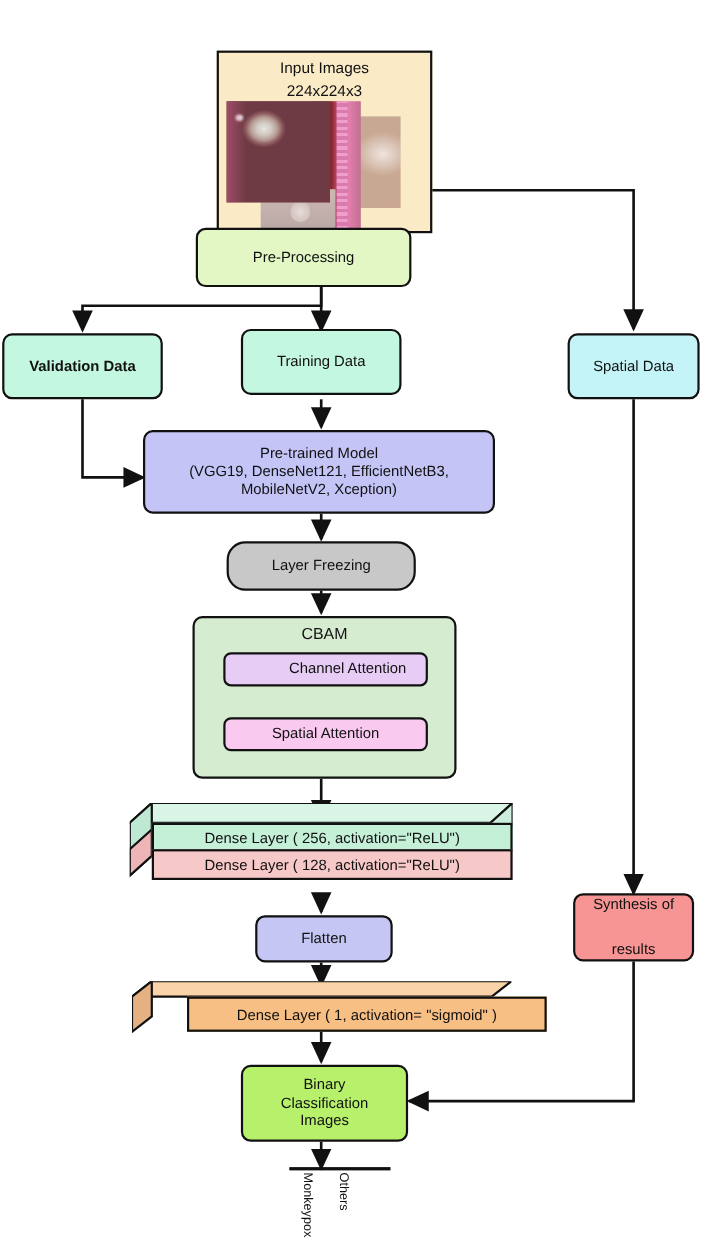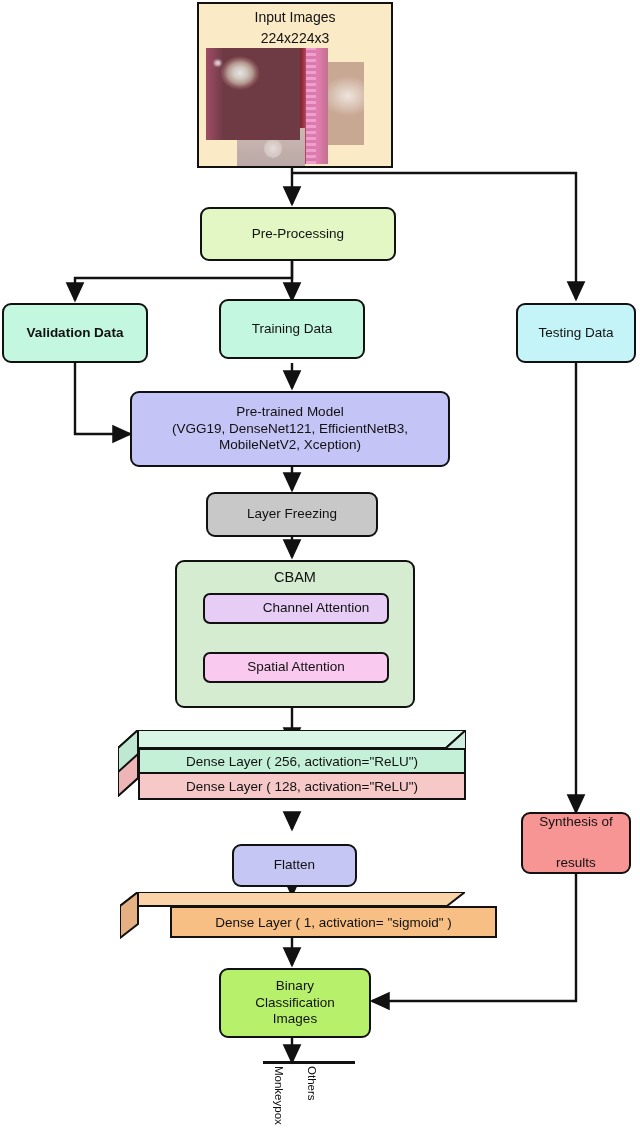--- a/index.html
+++ b/index.html
@@ -3,21 +3,21 @@
 <meta charset="utf-8">
 <style>
   html,body{margin:0;padding:0;background:#ffffff;}
   body{font-family:"Liberation Sans","DejaVu Sans",sans-serif;}
   #page{position:relative;width:640px;height:1129px;overflow:hidden;background:#fff;}
   .node{position:absolute;box-sizing:border-box;border:2px solid #111;
         display:flex;align-items:center;justify-content:center;text-align:center;
         font-size:13.5px;color:#111;line-height:1.25;}
   .rounded{border-radius:9px;}
   .svglayer{position:absolute;left:0;top:0;width:640px;height:1129px;pointer-events:none;}
-  .imgbox{position:absolute;box-sizing:border-box;border:2px solid #111;background:#faeac6;}
+  .imgbox{position:absolute;box-sizing:border-box;border:2px solid #111;background:#faeac6;margin-top:44px;}
   .imgbox .cap{position:absolute;left:0;right:0;text-align:center;color:#111;}
   .thumb{position:absolute;overflow:hidden;}
   .vlabel{position:absolute;font-size:11.5px;color:#111;white-space:nowrap;
           transform-origin:left top;transform:rotate(90deg);}
   .cbam-title{position:absolute;left:0;right:0;top:6px;text-align:center;font-size:14.5px;color:#111;}
   .deck{position:absolute;}
   .deck .face{position:absolute;box-sizing:border-box;border:2px solid #111;
         display:flex;align-items:center;justify-content:center;font-size:13.5px;color:#111;}
   .hr-line{position:absolute;background:#111;height:2.5px;}
 </style>
@@ -96,35 +96,35 @@
            radial-gradient(ellipse 20px 17px at 34px 25px, #e8e4e0 0%, #cfc7c0 35%, #b59a92 62%, #8f5d60 82%, #6e3b45 100%),
            radial-gradient(ellipse 46px 40px at 34px 28px, rgba(160,60,95,0.55) 0%, rgba(170,80,105,0.25) 55%, rgba(0,0,0,0) 78%),
            linear-gradient(155deg,#b07c70 0%,#bb8275 22%,#b57a6e 48%,#a96f68 72%,#9c6560 100%);">
       <div style="position:absolute;left:8px;top:12px;width:7px;height:6px;border-radius:50%;
            background:rgba(255,255,255,0.85);filter:blur(1px);"></div>
       <div style="position:absolute;left:0;top:0;width:22px;height:100%;
            background:linear-gradient(90deg,rgba(200,90,130,0.55),rgba(190,110,120,0) 80%);"></div>
     </div>
   </div>
 
-  <div class="node rounded" style="left:200px;top:207px;width:196px;height:54px;background:#e2f7c4;">Pre-Processing</div>
+  <div class="node rounded" style="left:178px;top:207px;width:196px;height:54px;background:#e2f7c4;">Pre-Processing</div>
 
   <div class="node rounded" style="left:2px;top:303px;width:146px;height:60px;background:#c4f7df;font-weight:bold;">Validation Data</div>
 
   <div class="node rounded" style="left:219px;top:299px;width:146px;height:60px;background:#c4f7df;">Training Data</div>
 
-  <div class="node rounded" style="left:516px;top:303px;width:120px;height:60px;background:#c4f4f7;">Testing Data</div>
+  <div class="node rounded" style="left:516px;top:303px;width:120px;height:60px;background:#c4f4f7;">Spatial Data</div>
 
   <div class="node rounded" style="left:130px;top:391px;width:320px;height:76px;background:#c4c4f7;flex-direction:column;">
     <span>Pre-trained Model</span>
     <span>(VGG19, DenseNet121, EfficientNetB3,</span>
     <span>MobileNetV2, Xception)</span>
   </div>
 
-  <div class="node rounded" style="left:206px;top:492px;width:172px;height:45px;background:#c8c8c8;">Layer Freezing</div>
+  <div class="node rounded" style="left:206px;top:492px;width:172px;height:45px;background:#c8c8c8;border-radius:17px;">Layer Freezing</div>
 
   <div class="node rounded" style="left:175px;top:560px;width:240px;height:148px;background:#d5ecd0;display:block;">
     <div class="cbam-title">CBAM</div>
   </div>
   <div class="node rounded" style="left:203px;top:593px;width:186px;height:31px;background:#e7ccf5;border-radius:7px;padding-left:40px;">Channel Attention</div>
   <div class="node rounded" style="left:203px;top:652px;width:186px;height:31px;background:#f9c9ef;border-radius:7px;">Spatial Attention</div>
 
   <div class="deck" style="left:118px;top:730px;width:348px;height:84px;">
 
     <div style="position:absolute;left:20px;top:0;width:328px;height:0;
@@ -133,21 +133,21 @@
     <svg style="position:absolute;left:0;top:0;width:348px;height:84px;">
       <polygon points="0,18 20,0 348,0 328,18" fill="#d9f5e6" stroke="#111" stroke-width="2"></polygon>
       <polygon points="0,18 0,66 20,48 20,0" fill="#bfe8d3" stroke="#111" stroke-width="2"></polygon>
       <polygon points="0,42 0,66 20,48 20,24" fill="#edb5b5" stroke="#111" stroke-width="2"></polygon>
       <polygon points="328,18 348,0 348,20 328,38" fill="#cdeedd" stroke="#111" stroke-width="2"></polygon>
     </svg>
     <div class="face" style="left:20px;top:18px;width:328px;height:26px;background:#c4f0d8;">Dense Layer ( 256, activation="ReLU")</div>
     <div class="face" style="left:20px;top:42px;width:328px;height:28px;background:#f7c8c8;">Dense Layer ( 128, activation="ReLU")</div>
   </div>
 
-  <div class="node rounded" style="left:232px;top:832px;width:125px;height:43px;background:#c6c6f4;margin-top:12px;">Flatten</div>
+  <div class="node rounded" style="left:232px;top:832px;width:125px;height:43px;background:#c6c6f4;">Flatten</div>
 
   <div class="deck" style="left:120px;top:892px;width:345px;height:48px;">
     <svg style="position:absolute;left:0;top:0;width:345px;height:48px;">
       <polygon points="0,14 18,0 345,0 327,14" fill="#fad3a8" stroke="#111" stroke-width="2"></polygon>
       <polygon points="0,14 0,46 18,32 18,0" fill="#e8b versa" stroke="#111" stroke-width="2" style="fill:#e5b183"></polygon>
     </svg>
     <div class="face" style="left:18px;top:14px;width:327px;height:32px;background:#f7bf84;margin-left:32px;">Dense Layer ( 1, activation= "sigmoid" )</div>
   </div>
 
   <div class="node rounded" style="left:521px;top:812px;width:110px;height:62px;background:#f79494;flex-direction:column;justify-content:space-between;">

